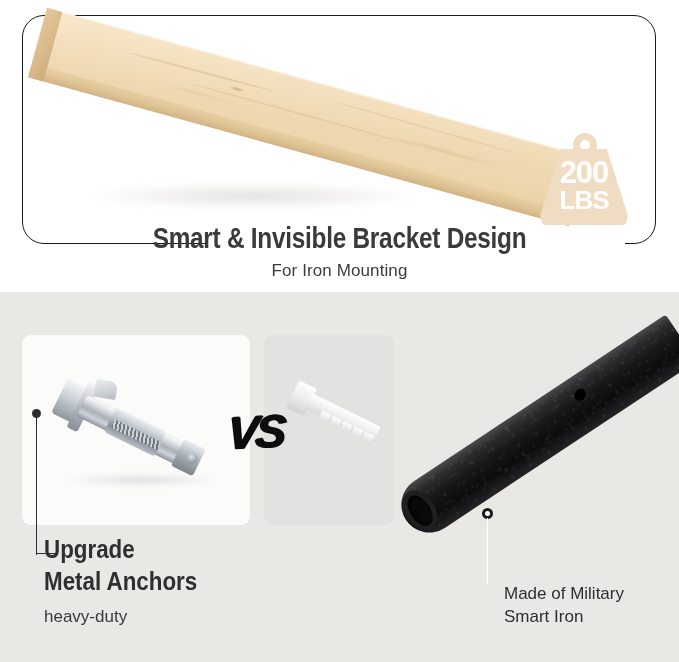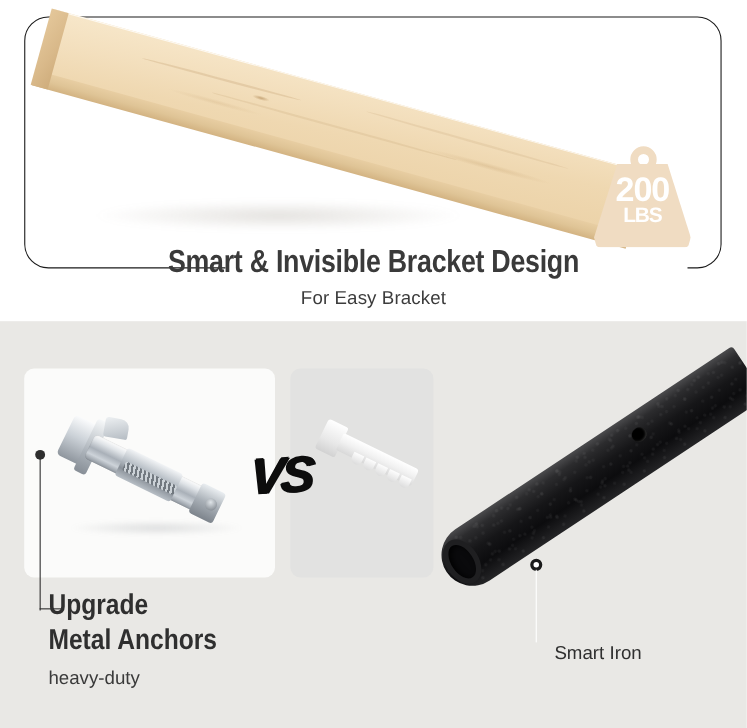--- a/index.html
+++ b/index.html
@@ -96,21 +96,21 @@
     position:absolute;left:5px;top:16px;width:88px;height:76px;
     background:#f0dcc2;
     clip-path:polygon(24% 0%, 76% 0%, 100% 88%, 97% 100%, 3% 100%, 0% 88%);
     border-radius:6px;
   }
   .w-text{
     position:absolute;left:0;top:25px;width:98px;text-align:center;
     color:#ffffff;font-weight:bold;line-height:.96;letter-spacing:-1px;
   }
   .w-100{font-size:31px;display:block;}
-  .w-lbs{font-size:19px;display:block;}
+  .w-lbs{font-size:26px;display:block;}
 
   
   #title-main{
     position:absolute;left:0;top:222px;width:679px;text-align:center;
     font-size:29px;font-weight:bold;color:#3a3a3a;
     letter-spacing:-.3px;
     transform:scaleX(.84);transform-origin:50% 50%;
     white-space:nowrap;
   }
   #title-sub{
@@ -298,21 +298,21 @@
       <div class="w-body"></div>
       <div class="w-text">
         <span class="w-100">200</span>
         <span class="w-lbs">LBS</span>
       </div>
     </div>
 
     <div class="frame-gap"></div>
 
     <div id="title-main">Smart &amp; Invisible Bracket Design</div>
-    <div id="title-sub">For Easy Bracket</div>
+    <div id="title-sub">For Iron Mounting</div>
   </div>
 
   <div id="panel-bottom">
 
     <div id="card-metal" class="card">
       <div class="ma-shadow"></div>
       <div class="metal-anchor">
         <div class="ma-head"></div>
         <div class="ma-washer"></div>
         <div class="ma-wing"></div>
@@ -349,16 +349,17 @@
   <div class="callout-dot" id="dot-metal"></div>
   <div id="lead-metal-v"></div>
   <div id="lead-metal-h"></div>
   <div id="label-upgrade">Upgrade</div>
   <div id="label-anchors">Metal Anchors</div>
   <div id="label-heavy">heavy-duty</div>
 
   <div class="callout-dot" id="dot-pipe"></div>
   <div id="lead-pipe"></div>
   <div id="label-iron">
+    <div>Made of Military</div>
     <div>Smart Iron</div>
   </div>
 
 </div>
 
 </body></html>

